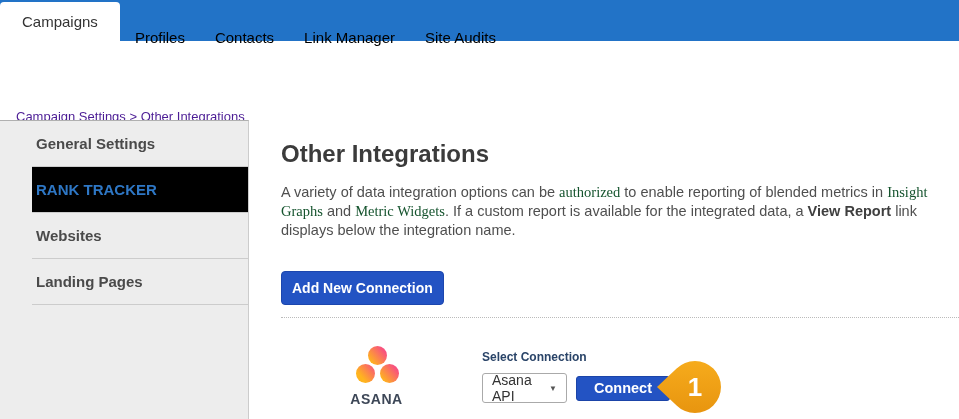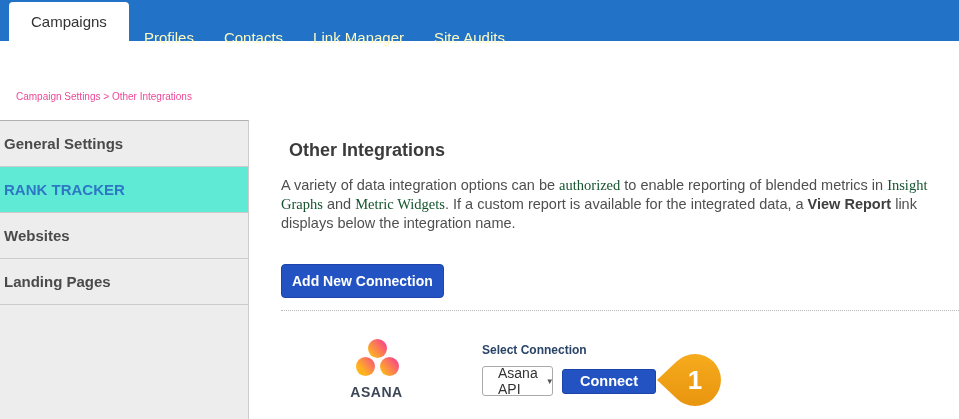--- a/index.html
+++ b/index.html
@@ -8,66 +8,67 @@
     width: 959px; height: 419px;
     overflow: hidden;
     background: #ffffff;
     font-family: "Liberation Sans", sans-serif;
   }
   
   .topnav {
     position: absolute; top: 0; left: 0; right: 0; height: 41px;
     background: #2273c7;
     display: flex; align-items: stretch;
-    padding-left: 9px;
+    padding-left: 0;
   }
   .nav-tab {
     display: flex; align-items: center;
     padding: 0 15px;
-    color: #fef9c3; font-size: 15px;
+    color: #000000; font-size: 15px;
     cursor: pointer; white-space: nowrap; margin-top: 33px;
   }
   .nav-tab.active {
     background: #ffffff; color: #333333;
     border-radius: 4px 4px 0 0;
     margin-top: 2px;
     padding: 0 22px;
   }
   
   .breadcrumb {
-    position: absolute; top: 91px; left: 16px;
-    font-size: 10px; color: #ec4899;
+    position: absolute; top: 109px; left: 16px;
+    font-size: 13px; color: #4c1d95;
   }
   
   .sidebar {
     position: absolute; top: 120px; left: 0; bottom: 0;
     width: 249px;
     background: #ededed;
     border-top: 1px solid #b0b0b0;
     border-right: 1px solid #cccccc;
   }
   .side-item {
     height: 46px; line-height: 46px;
     padding-left: 4px;
     border-bottom: 1px solid #cccccc;
     font-size: 15px; font-weight: 600; color: #4a4a4a;
     cursor: pointer;
     background: #ededed;
+    margin-left: 32px;
   }
   .side-item.active {
-    background: #5eead4;
+    background: #000000;
     color: #2e77c5;
   }
   
   .content {
     position: absolute; left: 281px; top: 140px; right: 0; bottom: 0;
   }
   .page-title {
-    margin: 0 0 6px 8px;
-    font-size: 18px; font-weight: 700; color: #3b3b3b;
+    margin: 0 0 6px 0;
+    font-size: 24px; font-weight: 700; color: #3b3b3b;
   }
   .intro {
     width: 658px;
     font-size: 14.5px; line-height: 19px; color: #4f4f4f;
   }
   .intro .link { color: #14532d; text-decoration: none; cursor: pointer; font-family: Liberation Serif, serif; }
   .intro .bold { font-weight: 700; color: #3f3f3f; }
   .add-btn {
     display: inline-block;
     margin-top: 17px;
@@ -114,22 +115,22 @@
   .connection-block {
     position: absolute; left: 201px; top: 32px;
   }
   .select-label {
     font-size: 12px; font-weight: 700; color: #2a4468;
     margin-bottom: 9px;
   }
   .connect-row { display: flex; align-items: center; }
   .fake-select {
     display: flex; align-items: center; justify-content: space-between;
-    width: 71px; height: 30px;
-    padding: 0 15px;
+    width: 85px; height: 30px;
+    padding: 0 9px;
     background: #ffffff;
     border: 1px solid #aaaaaa; border-radius: 3px;
     font-size: 14px; color: #333333;
     cursor: pointer;
   }
   .caret { font-size: 8px; color: #555555; margin-left: 8px; }
   .connect-btn {
     margin-left: 9px;
     height: 25px;
     padding: 0 17px;

